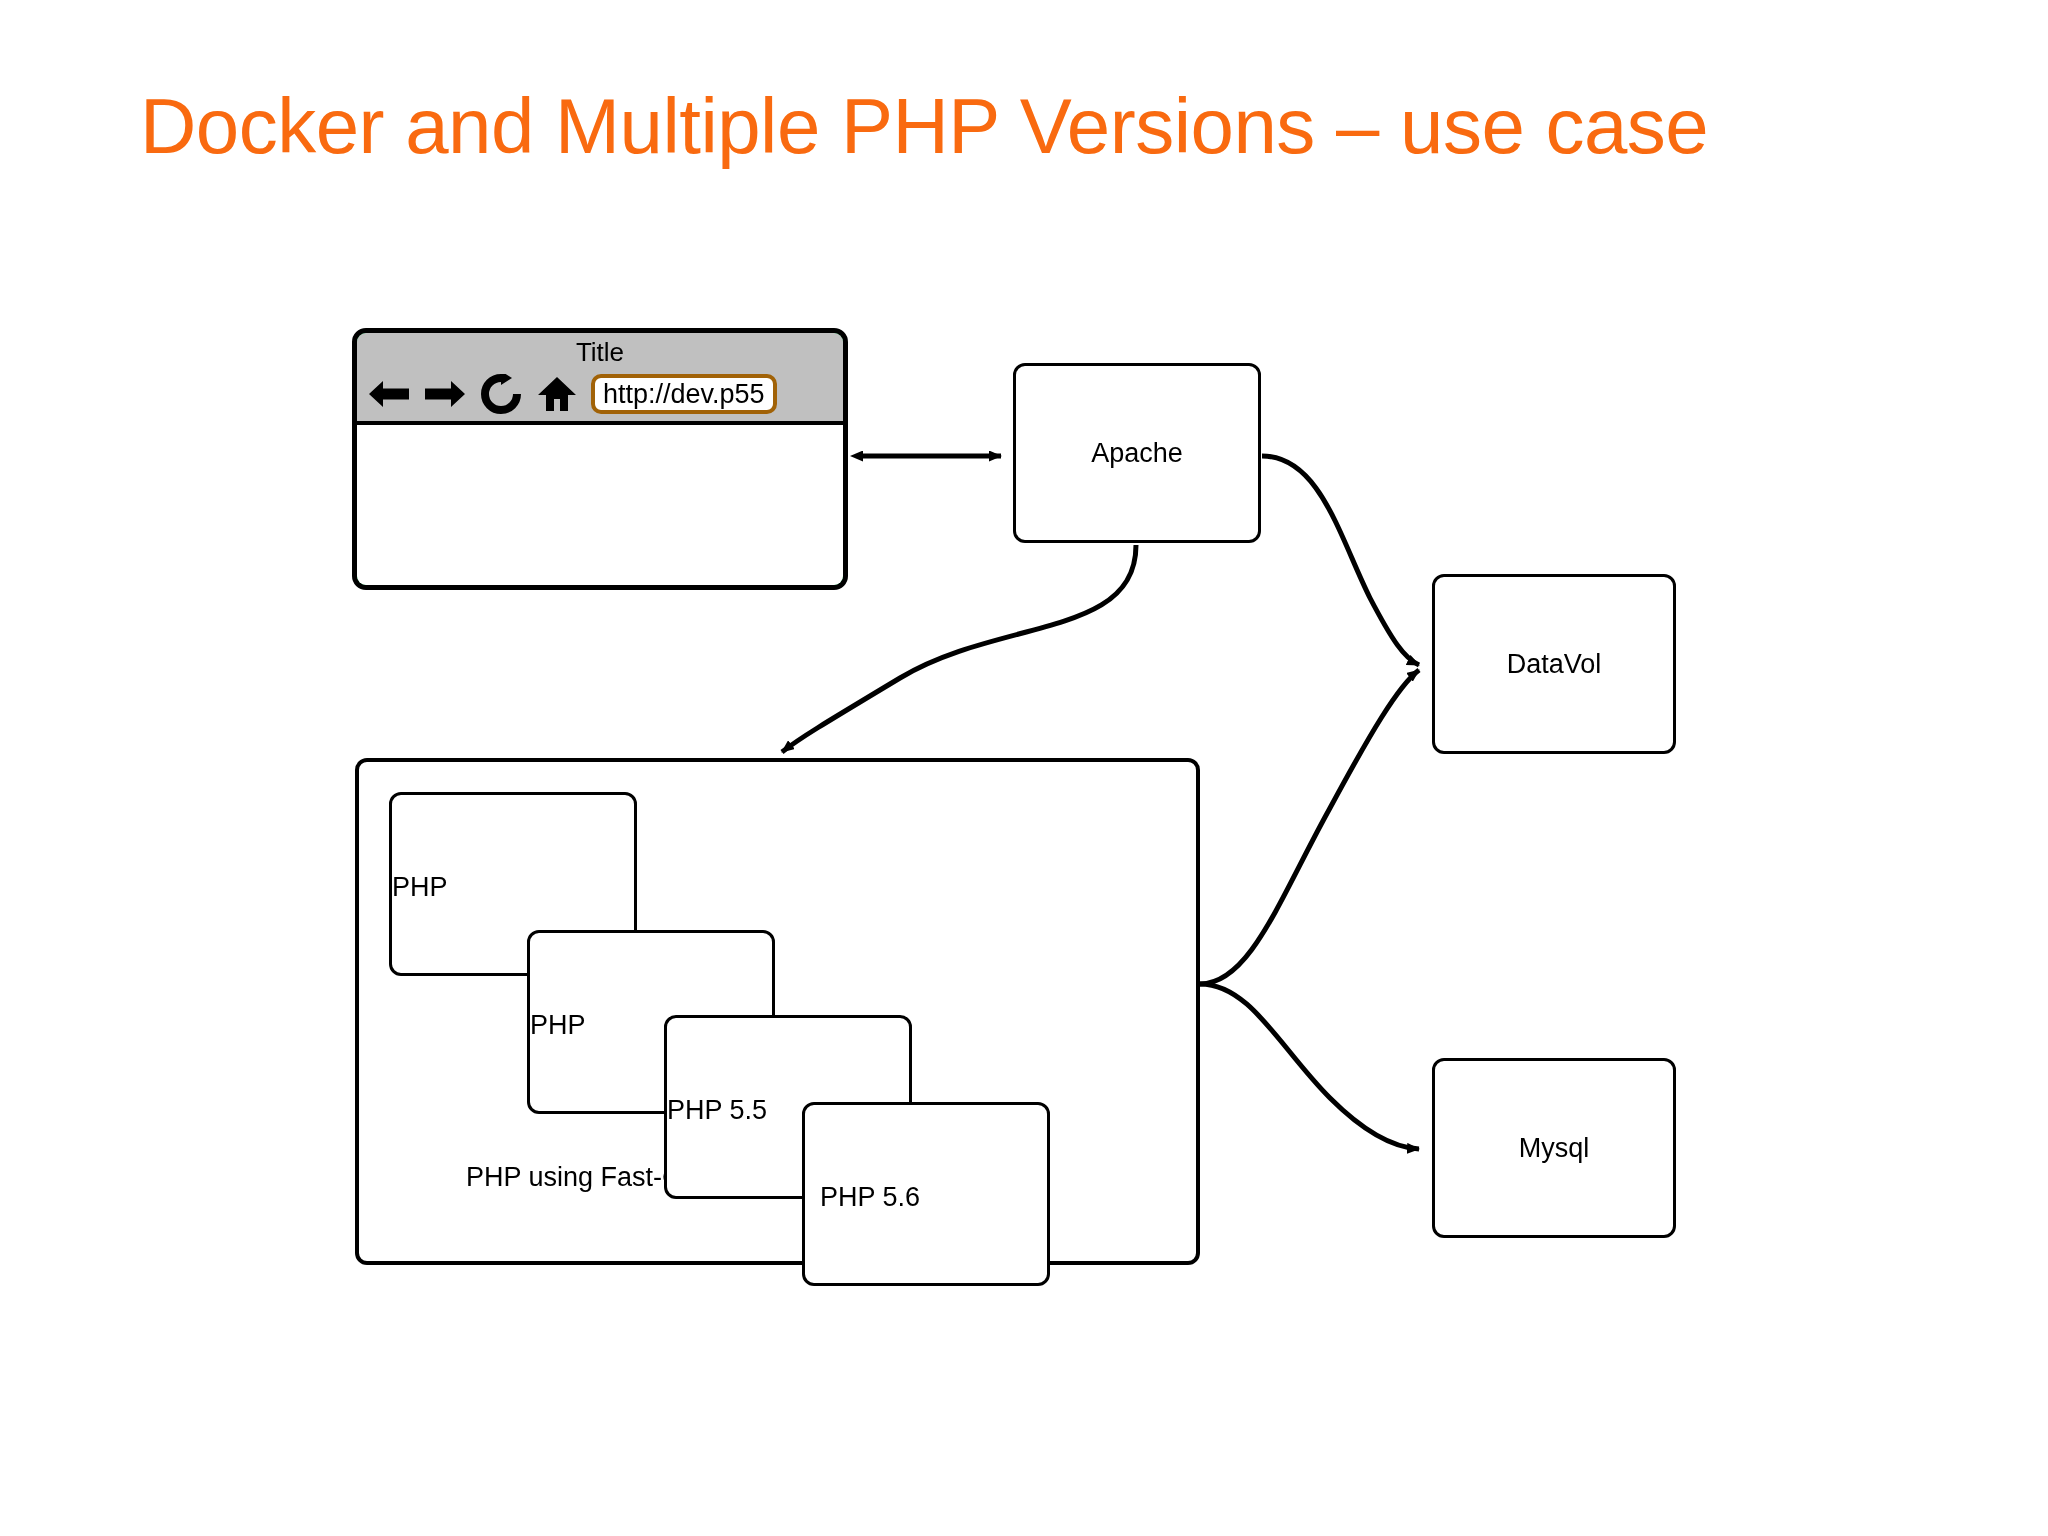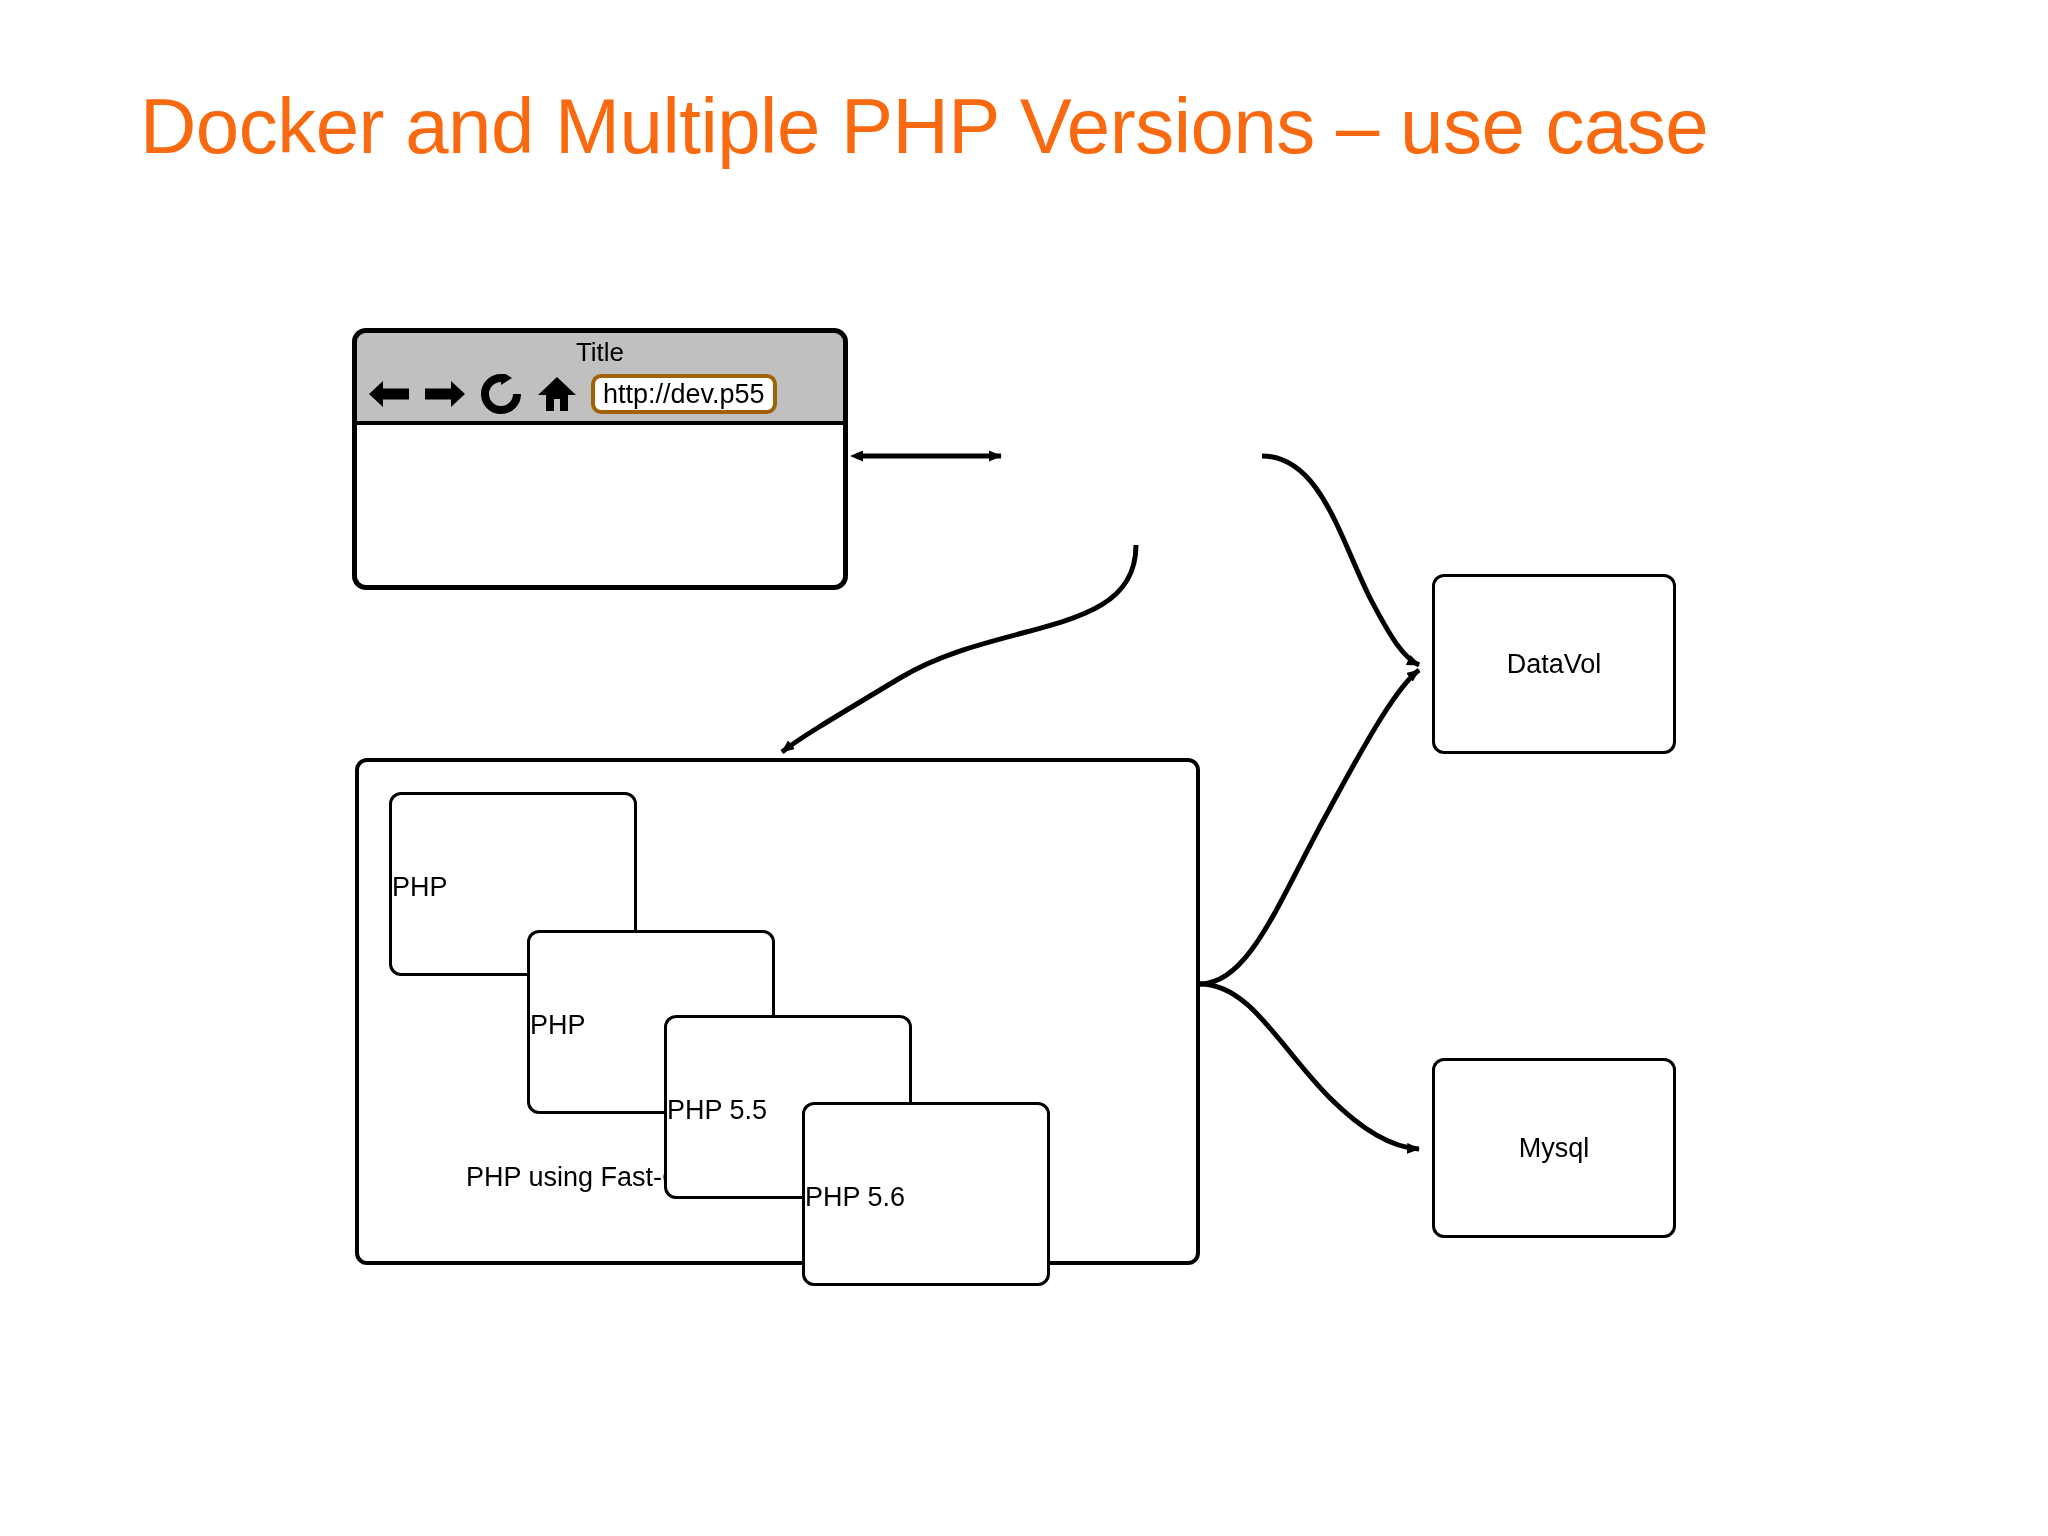--- a/index.html
+++ b/index.html
@@ -189,21 +189,21 @@
 
   
   #php-card-0 { left: 30px;  top: 30px;  width: 248px; height: 184px; z-index: 1; }
   #php-card-1 { left: 168px; top: 168px; width: 248px; height: 184px; z-index: 2; }
   #php-card-2 { left: 305px; top: 253px; width: 248px; height: 184px; z-index: 3; }
   #php-card-3 { left: 443px; top: 340px; width: 248px; height: 184px; z-index: 4; }
 
   #php-card-0 .php-card-label { top: 77px; }
   #php-card-1 .php-card-label { top: 77px; }
   #php-card-2 .php-card-label { top: 77px; }
-  #php-card-3 .php-card-label { top: 77px; }
+  #php-card-3 .php-card-label { top: 77px; padding-left: 15px; }
 </style>
 </head>
 <body>
 
 <div id="slide">
 
   <div id="slide-title">Docker and Multiple PHP Versions – use case</div>
 
   <svg id="connectors" viewBox="0 0 2048 1536" width="2048" height="1536">
     <defs>
@@ -267,20 +267,23 @@
         <div id="url-bar">
           <span id="url-text" title="http://dev.p55">http://dev.p55</span>
         </div>
 
       </div>
     </div>
 
     <div id="browser-viewport"></div>
   </div>
 
+  <div class="node" id="node-apache">
+    <span class="node-label">Apache</span>
+  </div>
 
   <div class="node" id="node-datavol">
     <span class="node-label">DataVol</span>
   </div>
 
   <div class="node" id="node-mysql">
     <span class="node-label">Mysql</span>
   </div>
 
   <div id="php-container">

